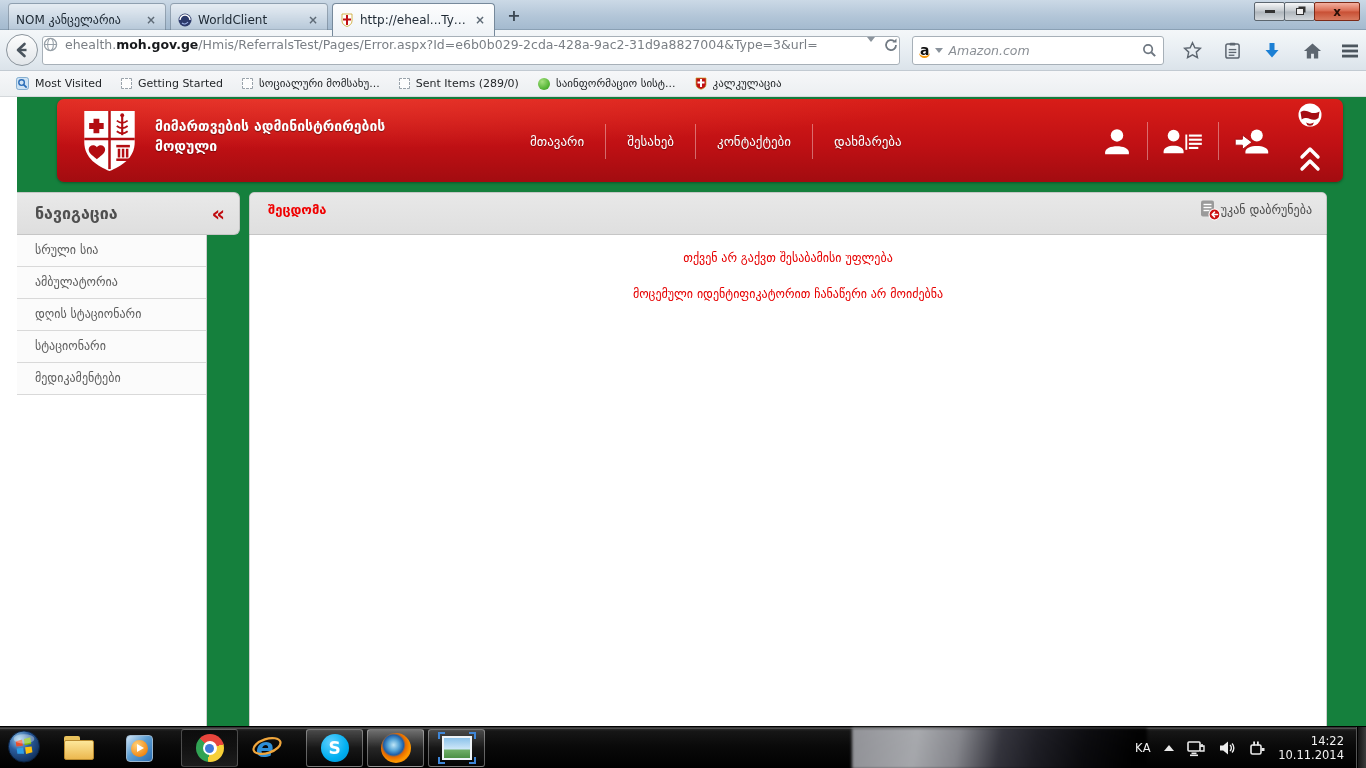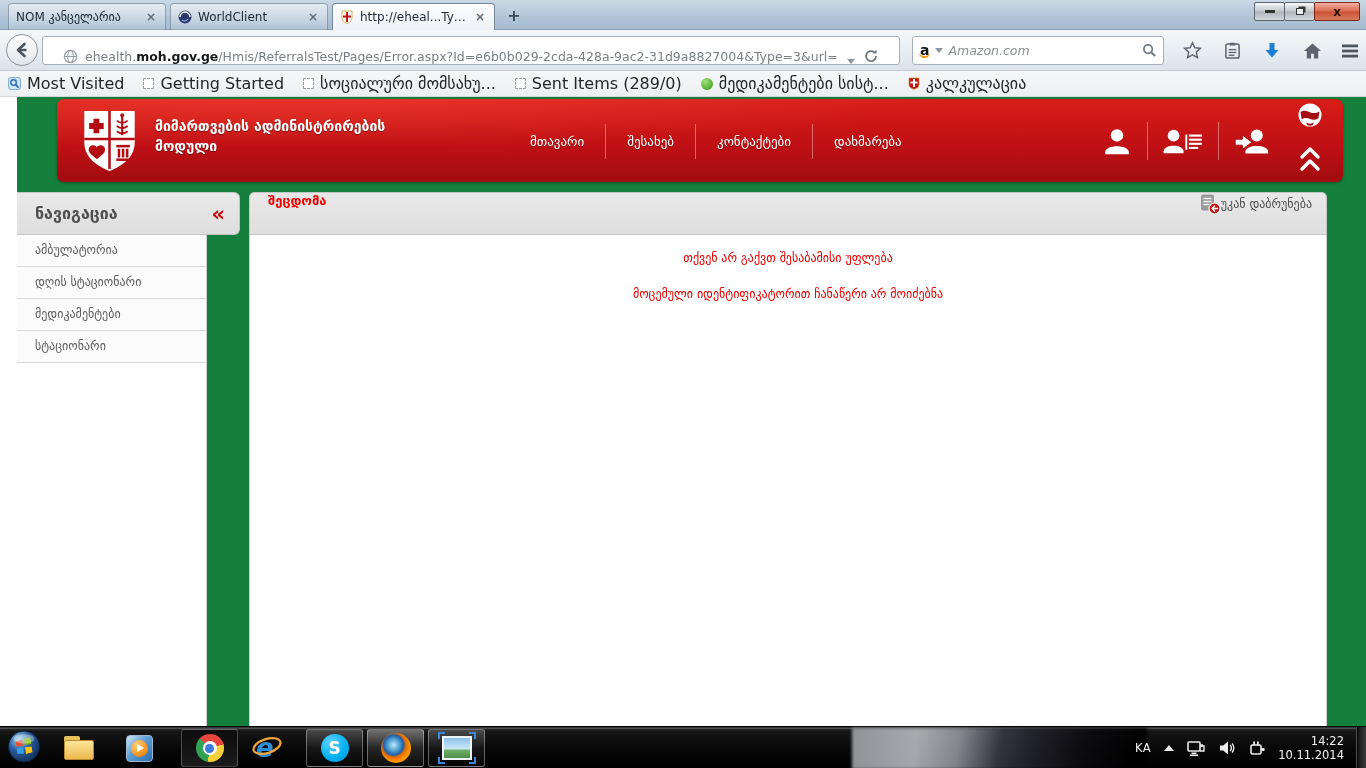--- a/index.html
+++ b/index.html
@@ -3,21 +3,21 @@
 <meta charset="utf-8">
 <style>
 *{margin:0;padding:0;box-sizing:border-box}
 html,body{width:1366px;height:768px}
 body{font-family:"DejaVu Sans","Liberation Sans",sans-serif;background:#fff;overflow:hidden}
 .screen{position:relative;width:1366px;height:768px;overflow:hidden;background:#fff}
 
 
 .tabstrip{position:absolute;top:0;left:0;right:0;height:30px;
  background:linear-gradient(180deg,#cbd9e6 0%,#b3c6d8 55%,#a4bacf 100%);border-bottom:1px solid #8aa0b4}
-.tab{position:absolute;top:3px;height:27px;border-radius:4px 4px 0 0;display:flex;align-items:center;
+.tab{position:absolute;top:3px;height:33px;border-radius:4px 4px 0 0;display:flex;align-items:center;
  padding:9px 7px;font-size:12px;color:#1d2833;white-space:nowrap;overflow:hidden}
 .tab.inactive{background:linear-gradient(180deg,rgba(255,255,255,.55),rgba(255,255,255,.12));
  border:1px solid rgba(80,100,120,.5);border-bottom:none}
 .tab.active{background:linear-gradient(180deg,#fcfdfe,#eef2f6);border:1px solid #76890c; border:1px solid #76899b;border-bottom:none;z-index:3}
 .tab-title{flex:1;overflow:hidden;text-overflow:ellipsis}
 .tab-close{margin-left:6px;color:#5e6a76;font-size:12px;font-weight:bold;width:14px;text-align:center;line-height:14px}
 .newtab{position:absolute;left:502px;top:6px;width:24px;height:20px;border-radius:3px;color:#3c4854;
  font-size:16px;font-weight:bold;text-align:center;line-height:19px}
 .fav{width:14px;height:14px;margin-right:6px;flex:none}
 .win-controls{position:absolute;top:2px;right:6px;display:flex;z-index:5}
@@ -27,33 +27,33 @@
 .min-glyph{width:10px;height:3px;background:#333}
 .restore-glyph{width:8px;height:7px;border:1.5px solid #333;background:#eee;box-shadow:2px -2px 0 -0.5px #333}
 .x-glyph{font-size:12px;font-weight:bold;color:#2a1008;line-height:10px;font-family:"DejaVu Sans",sans-serif}
 
 
 .toolbar{position:absolute;top:30px;left:0;right:0;height:41px;
  background:linear-gradient(180deg,#f4f7f9 0%,#e7edf2 55%,#dbe3ea 100%);border-bottom:1px solid #c2cad2}
 .backbtn{position:absolute;left:6px;top:4px;width:32px;height:32px;border-radius:50%;
  background:linear-gradient(180deg,#fdfdfd,#e2e6ea);border:1px solid #8b949c;display:flex;align-items:center;justify-content:center;z-index:2}
 .urlbar{position:absolute;left:42px;top:6px;width:858px;height:29px;background:#fff;border:1px solid #a7b0b8;
- border-radius:3px;display:flex;align-items:flex-end;padding:0 20px;font-size:12.5px;white-space:nowrap;overflow:hidden}
+ border-radius:3px;display:flex;align-items:flex-start;padding:0 0;font-size:12.5px;white-space:nowrap;overflow:hidden}
 .url-text{flex:1;overflow:hidden;text-overflow:clip;color:#7a7f85}
 .url-text b{color:#17191c;font-weight:bold}
 .tri-down{width:0;height:0;border-left:4px solid transparent;border-right:4px solid transparent;border-top:5px solid #8a939c;margin:0 8px}
 .searchbox{position:absolute;left:912px;top:6px;width:252px;height:29px;background:#fff;border:1px solid #a7b0b8;
  border-radius:3px;display:flex;align-items:center;padding:0 6px}
 .searchbox input{flex:1;border:none;outline:none;font-size:12.5px;font-style:italic;color:#555;min-width:0;background:transparent;font-family:"DejaVu Sans","Liberation Sans",sans-serif}
 .searchbox input::placeholder{color:#8a8f95;font-style:italic}
 .amz{font-weight:bold;font-size:14px;color:#111;line-height:12px;border-bottom:2px solid #f5980e;border-radius:0 0 6px 6px;padding:0 1px;margin-right:3px}
 .tb-btn{position:absolute;top:5px;width:32px;height:31px;display:flex;align-items:center;justify-content:center}
 .bookmarks{position:absolute;top:71px;left:0;right:0;height:26px;
  background:linear-gradient(180deg,#f6f7f9,#eceff1);border-bottom:1px solid #d4d8db;
- display:flex;align-items:center;padding-left:8px;gap:19px;font-size:16px;color:#24272a;white-space:nowrap}
+ display:flex;align-items:center;padding-left:16px;gap:19px;font-size:11px;color:#24272a;white-space:nowrap}
 .bm{display:flex;align-items:center;gap:6px}
 .dashed-ico{width:11px;height:11px;border:1px dashed #9aa3ab;border-radius:1px;background:#fdfdfd}
 .green-ico{width:12px;height:12px;border-radius:50%;background:radial-gradient(circle at 35% 30%,#a5e07e,#53b434 65%,#3f9424)}
 
 
 .viewport{position:absolute;top:97px;left:17px;width:1366px;height:629px;background:#15803d;overflow:hidden}
 
 
 .band{position:absolute;left:40px;right:40px;top:2px;height:83px;border-radius:7px;
  background:radial-gradient(ellipse at 18% -10%,rgba(255,90,70,.45),transparent 45%),linear-gradient(180deg,#d81d18 0%,#c01014 55%,#a20c10 100%);
@@ -73,21 +73,21 @@
 .side-head{position:absolute;left:0;top:95px;width:223px;height:43px;background:linear-gradient(180deg,#e9e9e9,#dedede);
  border:1px solid #c6c6c6;border-left:none;border-radius:0 6px 6px 0;display:flex;align-items:center;padding:0 14px 0 18px}
 .side-head .t{flex:1;font-size:16px;font-weight:bold;color:#4f4f4f}
 .side-collapse{color:#c00b0f;font-size:21px;font-weight:bold;line-height:20px}
 .side-list{position:absolute;left:0;top:138px;width:190px;bottom:0;border-right:1px solid #cfcfcf;background:#fff}
 .side-item{height:32px;line-height:31px;border-bottom:1px solid #d9d9d9;padding-left:18px;font-size:12px;color:#5f5f5f;background:#fbfbfb}
 
 
 .panel{position:absolute;left:232px;top:95px;width:1078px;bottom:0}
 .panel-head{position:absolute;left:0;right:0;top:0;height:43px;background:linear-gradient(180deg,#e8e8e8,#dfdfdf);
- border:1px solid #c6c6c6;border-radius:5px 5px 0 0;display:flex;align-items:flex-start;padding:0 14px 8px 18px}
+ border:1px solid #c6c6c6;border-radius:5px 5px 0 0;display:flex;align-items:center;padding:0 14px 8px 18px}
 .panel-title{flex:1;color:#f00000;font-size:13px;font-weight:bold}
 .backlink{display:flex;align-items:center;font-size:12px;color:#4f4f4f}
 .panel-body{position:absolute;left:0;right:0;top:43px;bottom:0;background:#fff;border-left:1px solid #cfcfcf;border-right:1px solid #cfcfcf}
 .err{position:absolute;left:0;right:0;text-align:center;color:#e60000;font-size:12px}
 .err.e0{top:16px}
 .err.e1{top:52px}
 
 
 .scroll{position:absolute;right:0;top:0;width:17px;bottom:0;background:#f1f2f3;border-left:1px solid #dadcde}
 .s-arrow{position:absolute;left:4px;width:0;height:0;border-left:4.5px solid transparent;border-right:4.5px solid transparent}
@@ -259,21 +259,21 @@
     <span class="bm">
       <span class="dashed-ico"></span>
       <span>სოციალური მომსახუ...</span>
     </span>
     <span class="bm">
       <span class="dashed-ico"></span>
       <span>Sent Items (289/0)</span>
     </span>
     <span class="bm">
       <span class="green-ico"></span>
-      <span>მედიკამენტები სისტ...</span>
+      <span>საინფორმაციო სისტ...</span>
     </span>
     <span class="bm">
       <svg width="12" height="13" viewBox="0 0 12 13">
         <path d="M1 1h10v6.5c0 2.6-2.2 4-5 4.8-2.8-.8-5-2.2-5-4.8z" fill="#c01014" stroke="#c9a227" stroke-width=".7"></path>
         <rect x="5" y="2" width="2" height="8" fill="#fff"></rect>
         <rect x="2.5" y="4.5" width="7" height="2" fill="#fff"></rect>
       </svg>
       <span>კალკულაცია</span>
     </span>
   </div>
@@ -341,24 +341,25 @@
         <path d="M3 12 L11 4 L19 12" fill="none" stroke="#fff" stroke-width="3.4" stroke-linecap="round" stroke-linejoin="round"></path>
         <path d="M3 24 L11 16 L19 24" fill="none" stroke="#fff" stroke-width="3.4" stroke-linecap="round" stroke-linejoin="round"></path>
       </svg>
     </div>
 
     <div class="side-head">
       <span class="t">ნავიგაცია</span>
       <span class="side-collapse">«</span>
     </div>
     <div class="side-list">
+      <div class="side-item">სრული სია</div>
       <div class="side-item">ამბულატორია</div>
       <div class="side-item">დღის სტაციონარი</div>
+      <div class="side-item">სტაციონარი</div>
       <div class="side-item">მედიკამენტები</div>
-      <div class="side-item">სტაციონარი</div>
     </div>
 
     <div class="panel">
       <div class="panel-head">
         <span class="panel-title">შეცდომა</span>
         <span class="backlink">
           <svg width="22" height="22" viewBox="0 0 22 22">
             <rect x="2" y="1.5" width="13" height="16" rx="2" fill="#9a9a9a"></rect>
             <line x1="4.5" y1="5.5" x2="12.5" y2="5.5" stroke="#fff" stroke-width="1.4"></line>
             <line x1="4.5" y1="8.5" x2="12.5" y2="8.5" stroke="#fff" stroke-width="1.4"></line>

